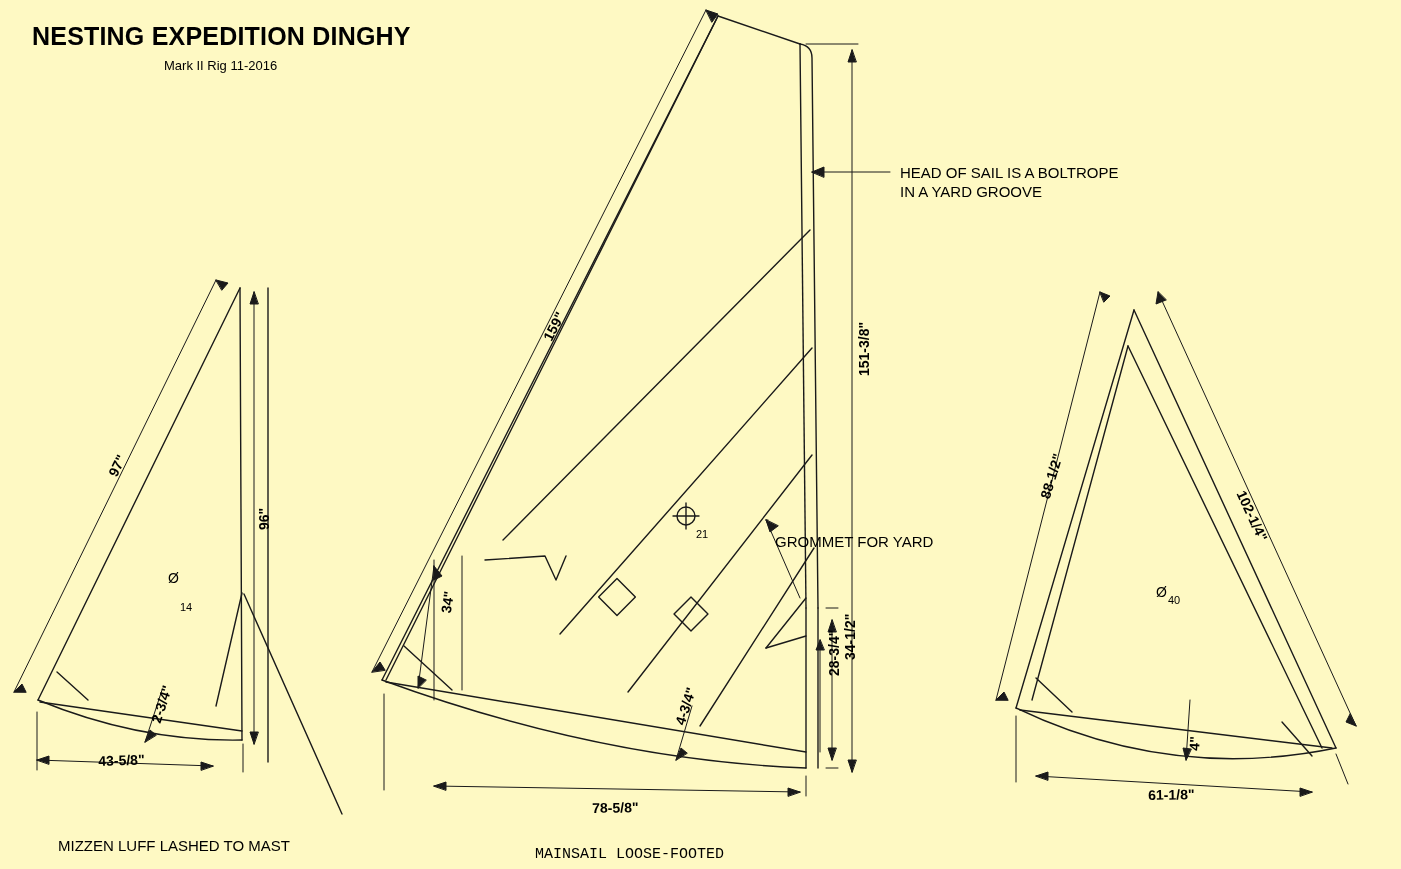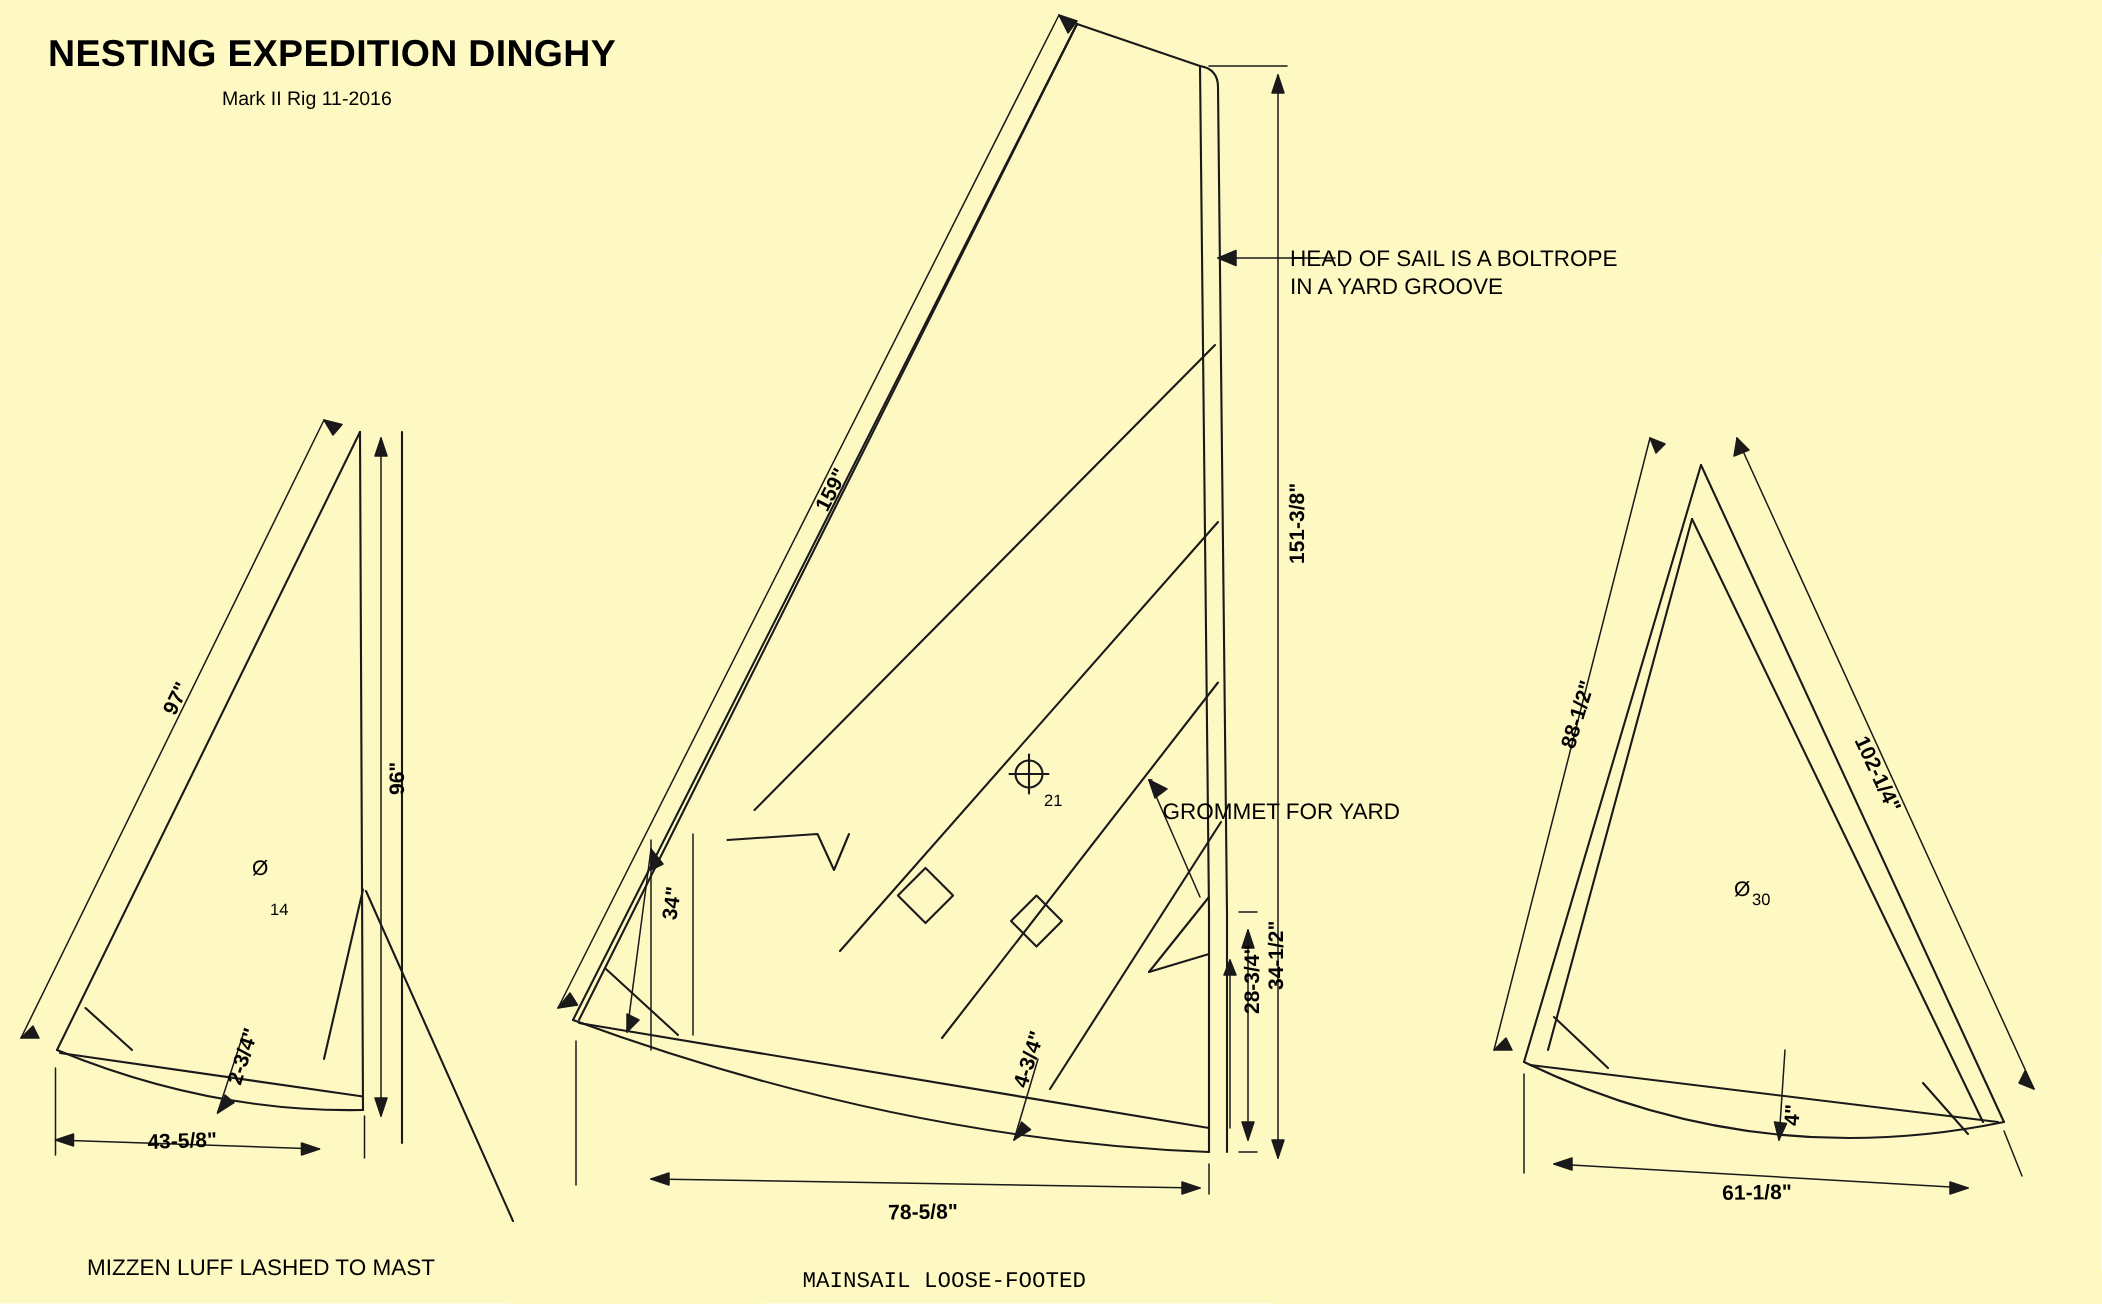--- a/index.html
+++ b/index.html
@@ -29,21 +29,21 @@
     position: absolute;
     left: 32px;
     top: 22px;
     font-size: 25px;
     font-weight: bold;
     letter-spacing: 0.2px;
     white-space: nowrap;
   }
   .title-sub {
     position: absolute;
-    left: 148px;
+    left: 164px;
     top: 58px;
     font-size: 13px;
     white-space: nowrap;
   }
   .note {
     position: absolute;
     font-size: 15px;
     white-space: nowrap;
     line-height: 19px;
   }
@@ -213,21 +213,21 @@
         <path d="M 1312 792 L 1300 788 L 1300 796 Z" fill="#1a1a1a"></path>
         <path d="M 1186 760 L 1190 700"></path>
         <path d="M 1186 760 L 1183 748 L 1191 749 Z" fill="#1a1a1a"></path>
       </g>
     </g>
   </svg>
 
   <div class="title-main">NESTING EXPEDITION DINGHY</div>
   <div class="title-sub">Mark II Rig 11-2016</div>
 
-  <div class="note" style="left:860px; top:163px;">
+  <div class="note" style="left:900px; top:163px;">
     <div>HEAD OF SAIL IS A BOLTROPE</div>
     <div>IN A YARD GROOVE</div>
   </div>
 
 
   <div class="note" style="left:775px; top:532px;">GROMMET FOR YARD</div>
 
   <div class="note" style="left:58px; top:836px;">MIZZEN LUFF LASHED TO MAST</div>
 
   <div class="note" style="left:535px; top:845px;font-family:Liberation Mono, monospace;">MAINSAIL LOOSE-FOOTED</div>
@@ -246,15 +246,15 @@
   <div class="dim" style="left:826px; top:676px; transform:rotate(-90deg);">28-3/4"</div>
   <div class="dim" style="left:672px; top:722px; transform:rotate(-72deg);">4-3/4"</div>
   <div class="dim" style="left:592px; top:800px; transform:rotate(-1deg);">78-5/8"</div>
   <div class="small-num" style="left:696px; top:528px;">21</div>
 
   <div class="dim" style="left:1037px; top:496px; transform:rotate(-73deg);">88-1/2"</div>
   <div class="dim" style="left:1248px; top:488px; transform:rotate(65deg);">102-1/4"</div>
   <div class="dim" style="left:1186px; top:750px; transform:rotate(-86deg);">4"</div>
   <div class="dim" style="left:1148px; top:787px; transform:rotate(-1deg);">61-1/8"</div>
   <div class="sym" style="left:1156px; top:584px;">Ø</div>
-  <div class="small-num" style="left:1168px; top:594px;">30</div>
+  <div class="small-num" style="left:1168px; top:594px;">40</div>
 
 </div>
 
 </body></html>

